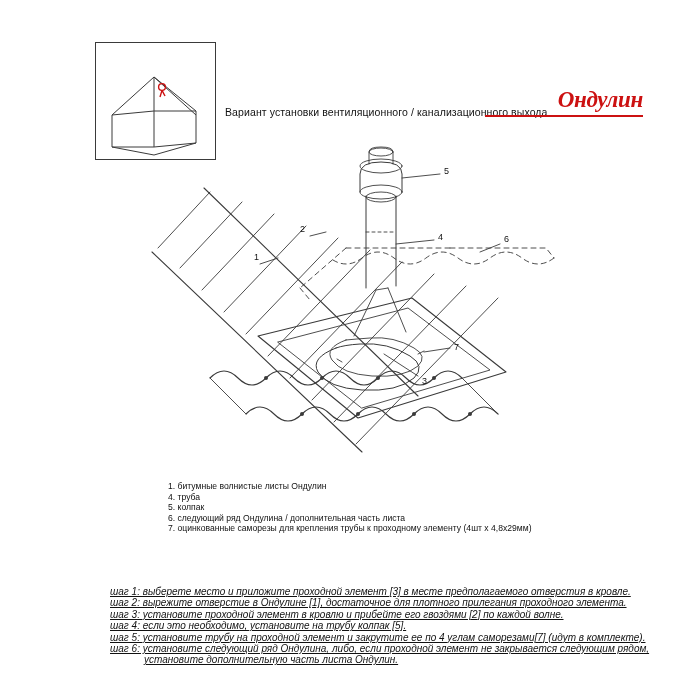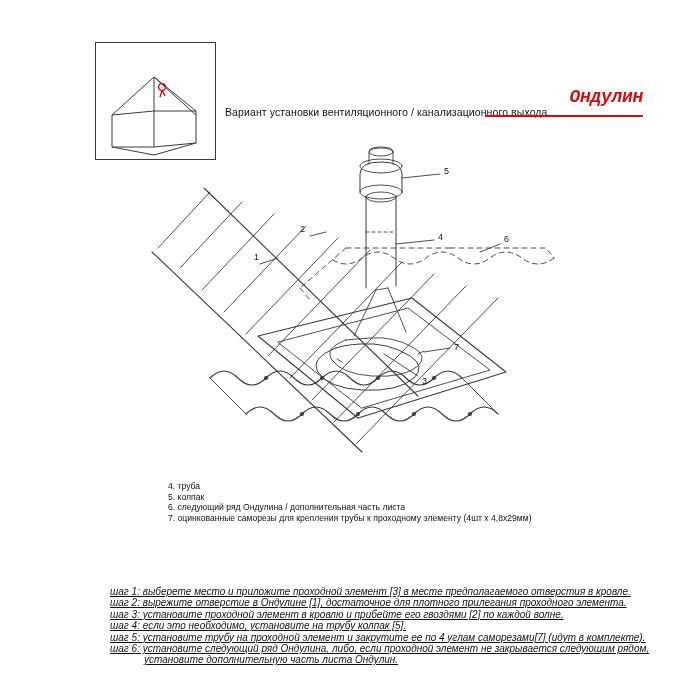--- a/index.html
+++ b/index.html
@@ -57,22 +57,22 @@
     position: absolute;
     right: -8px;
     top: 45px;
     width: 170px;
     height: 30px;
   }
   .brand-text {
     position: absolute;
     right: 0;
     top: 0;
-    font-family: Liberation Mono, monospace;
-    font-size: 18px;
+    font-family: Liberation Serif, serif;
+    font-size: 23px;
     font-weight: bold;
     font-style: italic;
     color: #cc1111;
     letter-spacing: -0.3px;
     white-space: nowrap;
   }
   .brand-underline {
     position: absolute;
     right: 0;
     top: 28px;
@@ -261,20 +261,21 @@
         <text x="272" y="244">3</text>
         <text x="288" y="100">4</text>
         <text x="294" y="34">5</text>
         <text x="354" y="102">6</text>
         <text x="304" y="210">7</text>
       </g>
     </svg>
   </div>
 
   <div class="legend">
+    <div>1. битумные волнистые листы Ондулин</div>
     <div>4. труба</div>
     <div>5. колпак</div>
     <div>6. следующий ряд Ондулина / дополнительная часть листа</div>
     <div>7. оцинкованные саморезы для крепления трубы к проходному элементу (4шт х 4,8x29мм)</div>
   </div>
 
   <div class="steps">
     <div>шаг 1: выберете место и приложите проходной элемент [3] в месте предполагаемого отверстия в кровле.</div>
     <div>шаг 2: вырежите отверстие в Ондулине [1], достаточное для плотного прилегания проходного элемента.</div>
     <div>шаг 3: установите проходной элемент в кровлю и прибейте его гвоздями [2] по каждой волне.</div>

